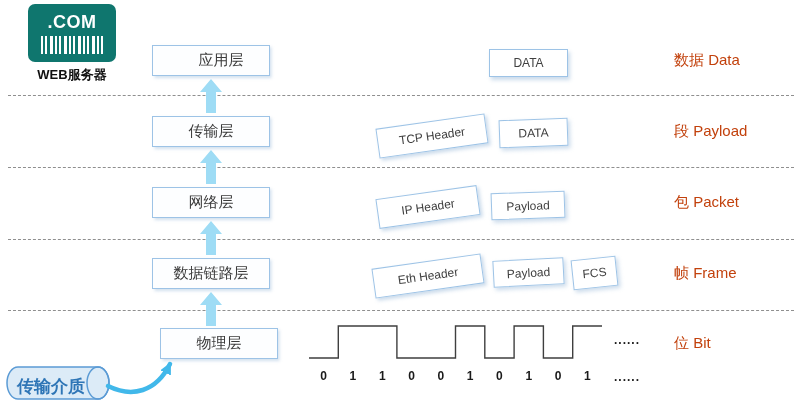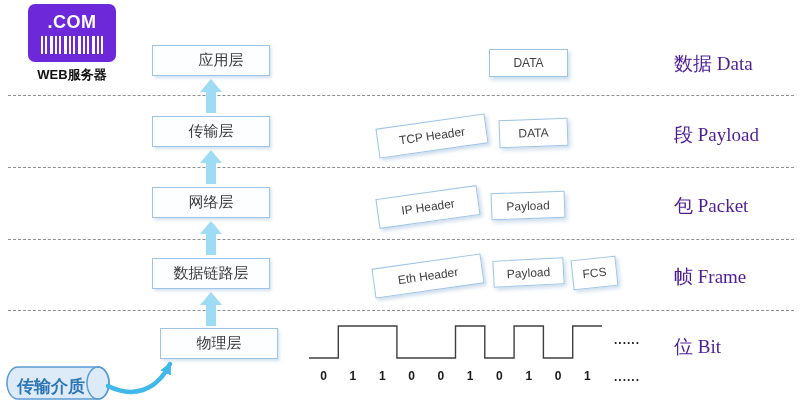--- a/index.html
+++ b/index.html
@@ -14,23 +14,23 @@
   }
   .pdu-box {
     display: flex; align-items: center; justify-content: center;
     border: 1px solid #9DC3E6; background: #ffffff; font-size: 12px; color: #404040;
     box-shadow: 2px 2.5px 4px rgba(125,165,205,.4);
   }
   .tilt8 { transform: rotate(-8deg); }
   .tilt3 { transform: rotate(-3deg); }
   .tilt2 { transform: rotate(-2deg); }
   .tilt6 { transform: rotate(-6deg); }
-  .unit-label { font-size: 19px; color: #4c1d95; white-space: nowrap; font-family: Liberation Serif, serif; }
+  .unit-label { font-size: 15px; color: #c2410c; white-space: nowrap; }
   .logo {
-    width: 88px; height: 58px; background: #6d28d9; border-radius: 7px;
+    width: 88px; height: 58px; background: #0f766e; border-radius: 7px;
     display: flex; flex-direction: column; align-items: center; justify-content: center;
   }
   .logo-text { color: #ffffff; font-weight: bold; font-size: 18px; letter-spacing: .5px; }
   .barcode {
     width: 62px; height: 18px; margin-top: 3px;
     background: repeating-linear-gradient(90deg, #fff 0 2px, transparent 2px 4px,
       #fff 4px 6px, transparent 6px 9px, #fff 9px 12px, transparent 12px 14px);
   }
   .server-label { font-weight: bold; font-size: 13px; color: #111; width: 88px; text-align: center; }
   .bits { display: flex; width: 294px; }

